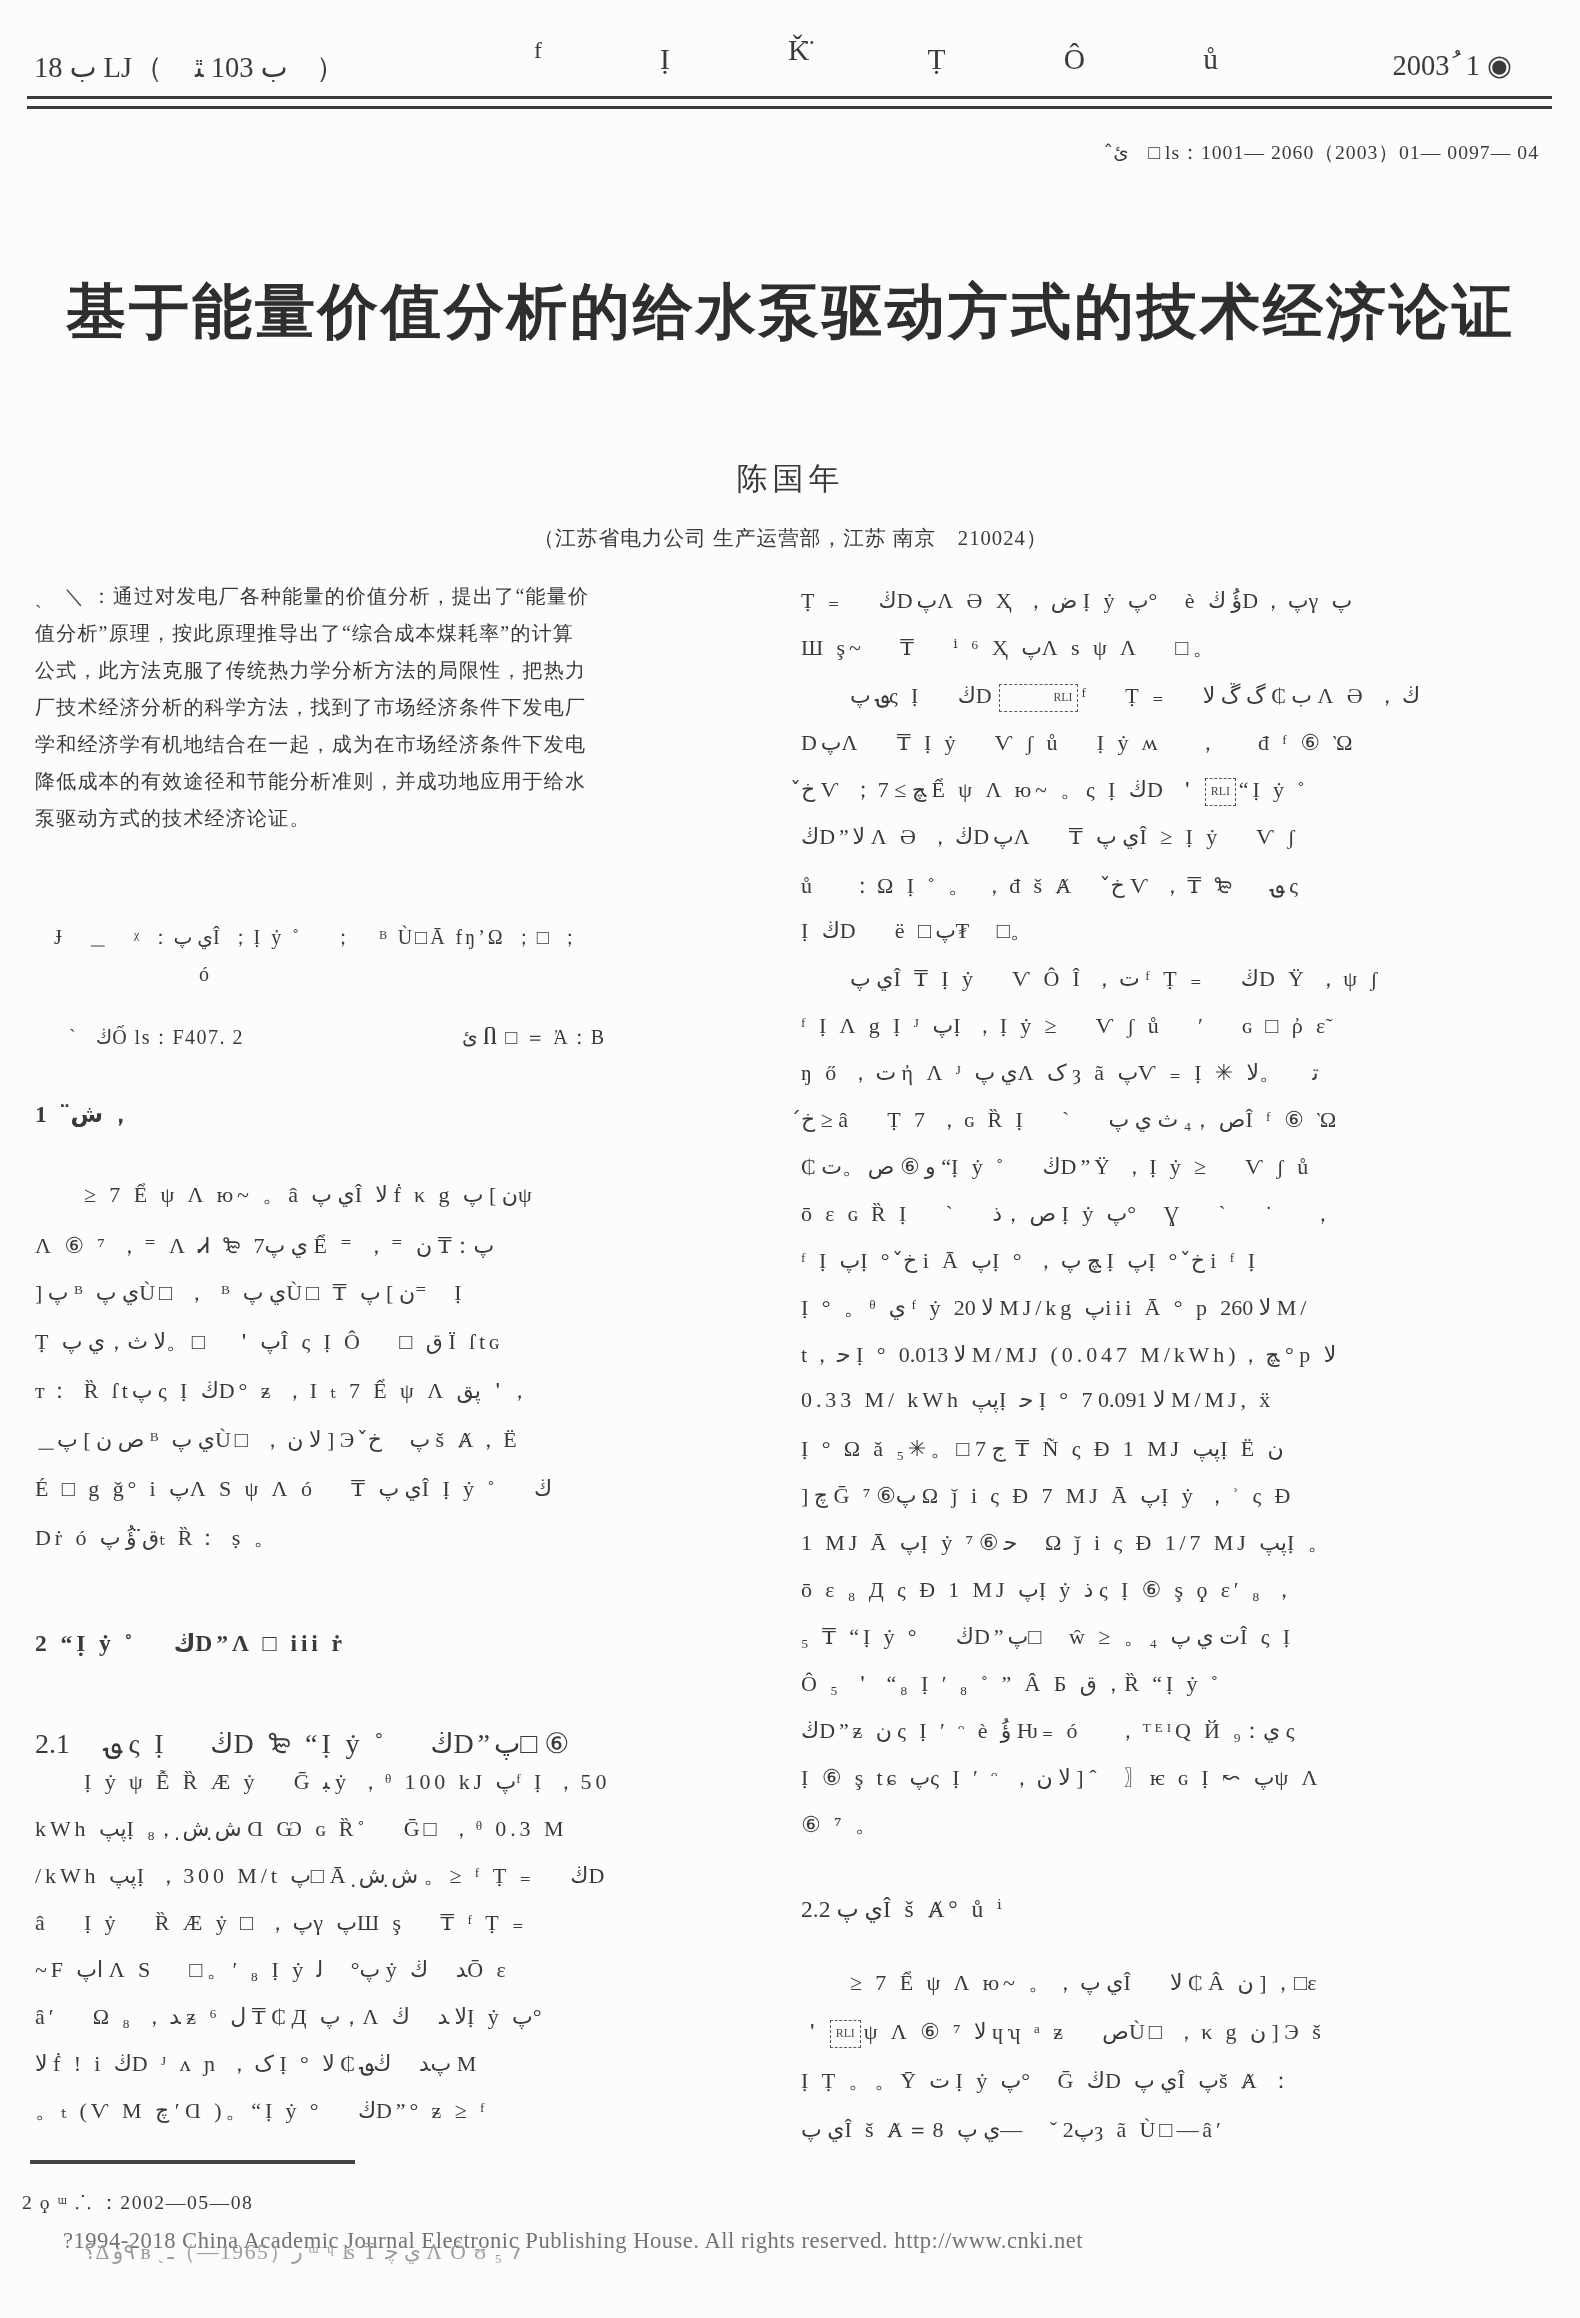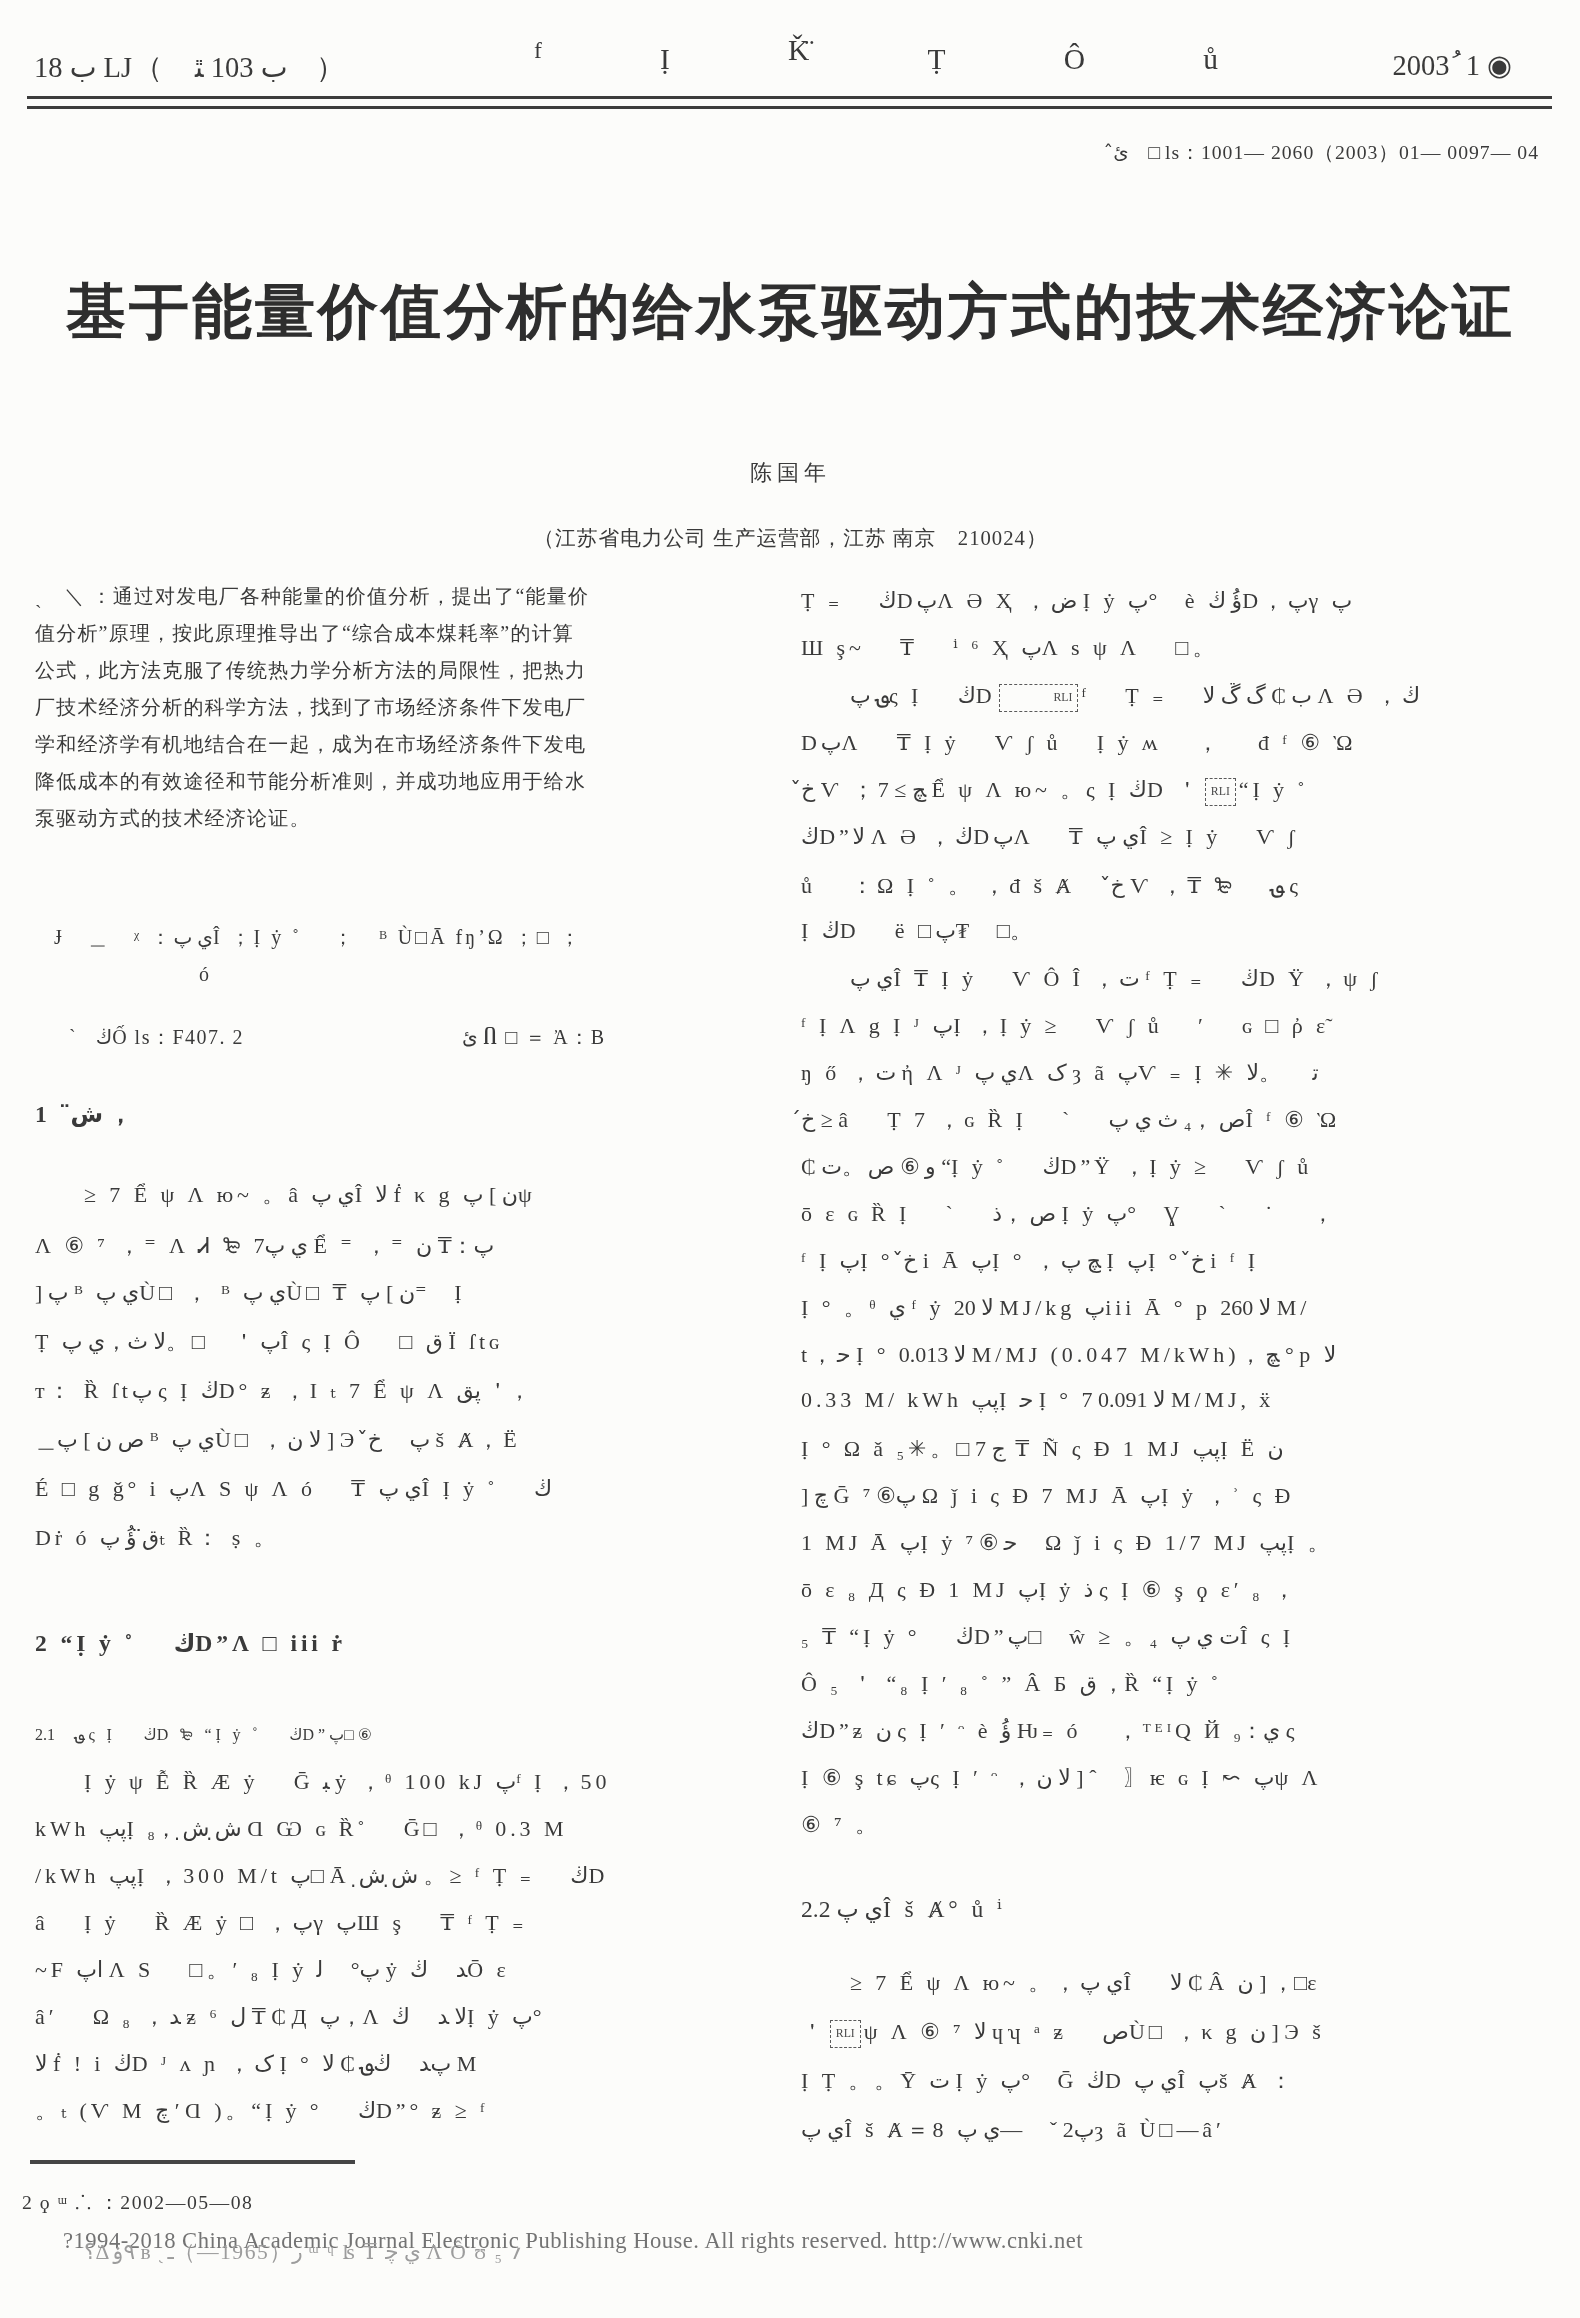--- a/index.html
+++ b/index.html
@@ -13,30 +13,30 @@
   }
   .abs{position:absolute;}
   .nowrap{white-space:nowrap;}
   
   .hdr{font-size:28.5px;letter-spacing:2px;}
   .hdr-center{display:flex;justify-content:space-between;font-size:29.5px;}
   .double-rule{border-top:3.9px solid #3c3c3c;border-bottom:3.9px solid #3c3c3c;height:6.9px;}
   .article-no{font-size:19.7px;letter-spacing:1px;text-align:right;}
   
   .title{font-size:60px;font-weight:bold;letter-spacing:3px;text-align:center;color:#2e2e2e;margin:0;font-family:Liberation Mono, monospace;}
-  .author{font-size:22px;text-align:center;letter-spacing:4.9px;}
+  .author{font-size:31px;text-align:center;letter-spacing:4.9px;}
   .affiliation{font-size:20.7px;text-align:center;letter-spacing:1px;}
   
   .block .tline{white-space:nowrap;overflow:visible;}
   .abstract{font-size:20px;letter-spacing:1.2px;}
   .abstract .tline{height:37px;}
   .kw{font-size:20px;letter-spacing:3px;margin-left:19px;}
   .class-line{font-size:20px;letter-spacing:1.5px;}
   .h-sec{font-size:23.6px;font-weight:bold;letter-spacing:3.9px;}
-  .h-sub{font-size:16px;letter-spacing:3.9px;}
+  .h-sub{font-size:28px;letter-spacing:3.9px;}
   .body-lines{font-size:22px;letter-spacing:3.9px;}
   .lh100 .tline{height:49px;}
   .lh96 .tline{height:47px;}
   .lh95 .tline{height:47px;}
   .indent-first .tline:first-child{text-indent:49px;}
   .rli{
     display:inline-block;border:1.5px dashed #5a5a5a;
     font-size:11.8px;letter-spacing:0;line-height:1;
     padding:6.9px 4.9px;margin:0 3px;vertical-align:middle;color:#4a4a4a;
   }

